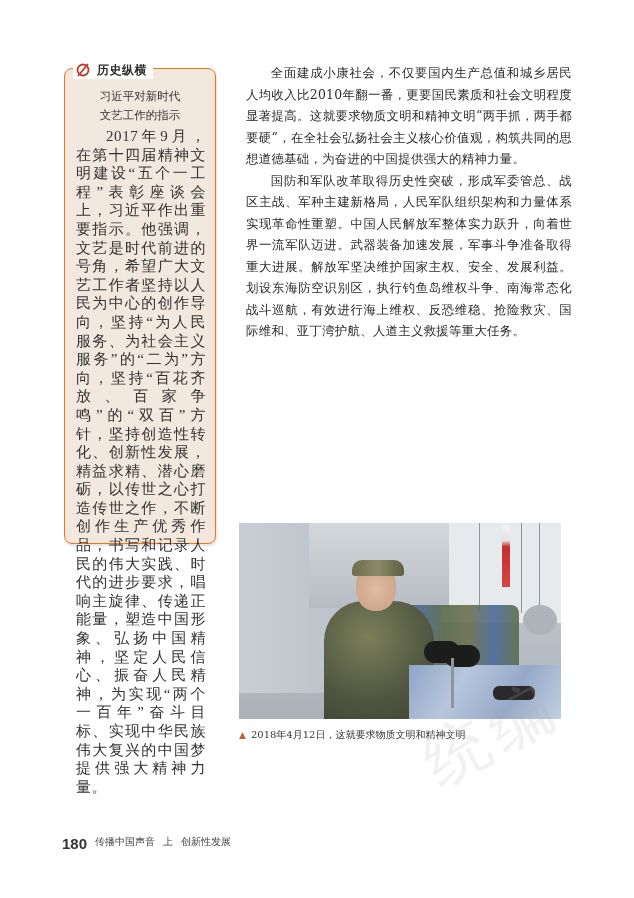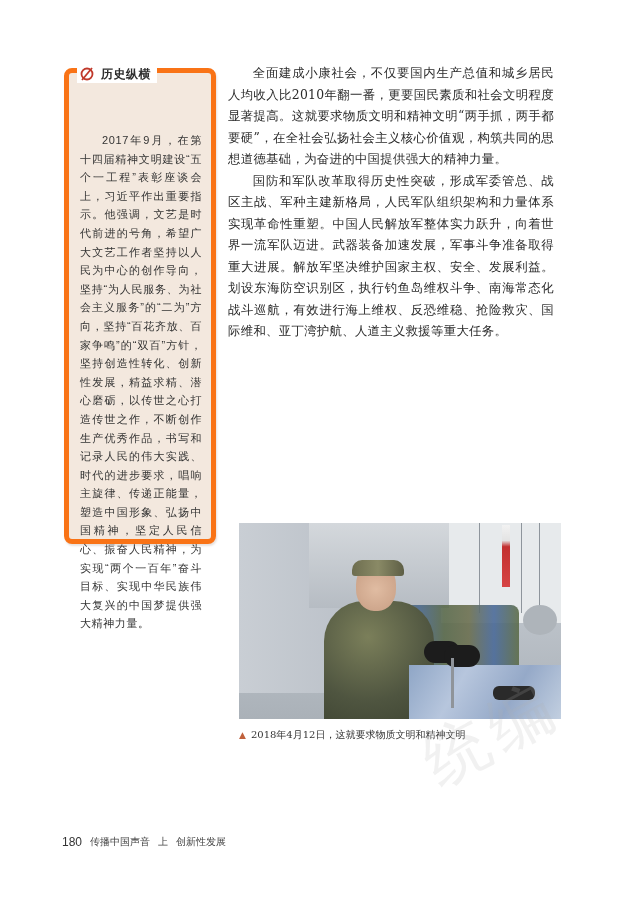--- a/index.html
+++ b/index.html
@@ -1,35 +1,35 @@
 <!DOCTYPE html>
 <html><head>
 <meta charset="utf-8">
 <style>
   html, body { margin:0; padding:0; background:#ffffff; }
   body { width:634px; height:898px; position:relative; overflow:hidden;
          font-family:"DejaVu Serif","Liberation Serif",serif; color:#2b2b2b; }
 
   
   .sidebar { position:absolute; left:64px; top:68px; width:152px; height:476px;
-             background:#f3e8de; border:5px solid #f97316; border-radius:8px;
+             background:#f3e8de; border:1px solid #f97316; border-radius:8px;
              box-shadow:1px 2px 2px rgba(120,90,70,0.18); box-sizing:border-box; }
   .sidebar-header { position:absolute; left:8px; top:-8px; background:#ffffff;
              padding:0 6px 0 2px; display:flex; align-items:center; gap:6px; height:18px; }
   .sidebar-icon { width:16px; height:16px; }
   .sidebar-title { font-family:"DejaVu Sans","Liberation Sans",sans-serif; font-size:12px;
              font-weight:bold; color:#2d2d2d; letter-spacing:0.5px; }
   .sidebar-subtitle { position:absolute; top:18px; left:0; right:0; text-align:center;
              font-family:"DejaVu Sans","Liberation Sans",sans-serif; font-size:11.5px; line-height:19px; color:#333; }
   .sidebar-body { position:absolute; top:58px; left:11px; right:9px;
-             font-family:Liberation Sans, sans-serif; font-size:11px;
+             font-family:Liberation Serif, serif; font-size:15px;
              line-height:18.6px; color:#333; text-align:justify; text-indent:2em; letter-spacing:0.6px; }
 
   
-  .main { position:absolute; left:228px; top:62px; width:326px;
+  .main { position:absolute; left:246px; top:62px; width:326px;
           font-family:"DejaVu Serif","Liberation Serif",serif; font-size:12.4px;
           line-height:21.5px; color:#2a2a2a; }
   .main p { margin:0; text-indent:2em; text-align:justify; letter-spacing:0.3px; }
 
   
   .photo { position:absolute; left:239px; top:523px; width:322px; height:196px; overflow:hidden;
            background:linear-gradient(180deg,#cfd3d8 0%,#bfc5cc 40%,#aab1b8 100%); }
   .ship-wall { position:absolute; left:0; top:0; width:140px; height:170px;
            background:linear-gradient(90deg,#c9ced4,#b8bec6); }
   .ship-tower { position:absolute; left:70px; top:0; width:140px; height:85px;
@@ -58,32 +58,36 @@
            font-family:"DejaVu Serif","Liberation Serif",serif; font-size:10px; color:#333; }
   .caption-marker { color:#c0613c; font-size:9px; }
 
   
   .watermark { position:absolute; left:420px; top:690px; font-size:64px; color:rgba(180,180,180,0.18);
            transform:rotate(-28deg); font-family:"DejaVu Serif",serif; letter-spacing:8px; }
 
   
   .footer { position:absolute; left:62px; top:835px; font-family:"DejaVu Sans","Liberation Sans",sans-serif;
            font-size:10px; color:#444; display:flex; gap:8px; }
-  .page-number { font-family:"Liberation Sans",sans-serif; font-size:12px; color:#333; }
+  .page-number { font-family:"Liberation Sans",sans-serif; font-size:15px; color:#333;font-weight:bold; }
 </style>
 </head>
 <body>
 
 <div class="sidebar">
   <div class="sidebar-header">
     <svg class="sidebar-icon" viewBox="0 0 16 16">
       <circle cx="8" cy="8" r="5.5" fill="none" stroke="#c0392b" stroke-width="1.8"></circle>
       <line x1="3" y1="14" x2="13" y2="2" stroke="#c0392b" stroke-width="1.8"></line>
     </svg>
     <span class="sidebar-title">历史纵横</span>
+  </div>
+  <div class="sidebar-subtitle">
+    <div>习近平对新时代</div>
+    <div>文艺工作的指示</div>
   </div>
   <div class="sidebar-body">2017年9月，在第十四届精神文明建设“五个一工程”表彰座谈会上，习近平作出重要指示。他强调，文艺是时代前进的号角，希望广大文艺工作者坚持以人民为中心的创作导向，坚持“为人民服务、为社会主义服务”的“二为”方向，坚持“百花齐放、百家争鸣”的“双百”方针，坚持创造性转化、创新性发展，精益求精、潜心磨砺，以传世之心打造传世之作，不断创作生产优秀作品，书写和记录人民的伟大实践、时代的进步要求，唱响主旋律、传递正能量，塑造中国形象、弘扬中国精神，坚定人民信心、振奋人民精神，为实现“两个一百年”奋斗目标、实现中华民族伟大复兴的中国梦提供强大精神力量。</div>
 </div>
 
 <div class="main">
   <p>全面建成小康社会，不仅要国内生产总值和城乡居民人均收入比2010年翻一番，更要国民素质和社会文明程度显著提高。这就要求物质文明和精神文明“两手抓，两手都要硬”，在全社会弘扬社会主义核心价值观，构筑共同的思想道德基础，为奋进的中国提供强大的精神力量。</p>
   <p>国防和军队改革取得历史性突破，形成军委管总、战区主战、军种主建新格局，人民军队组织架构和力量体系实现革命性重塑。中国人民解放军整体实力跃升，向着世界一流军队迈进。武器装备加速发展，军事斗争准备取得重大进展。解放军坚决维护国家主权、安全、发展利益。划设东海防空识别区，执行钓鱼岛维权斗争、南海常态化战斗巡航，有效进行海上维权、反恐维稳、抢险救灾、国际维和、亚丁湾护航、人道主义救援等重大任务。</p>
 </div>
 
 <div class="photo">

